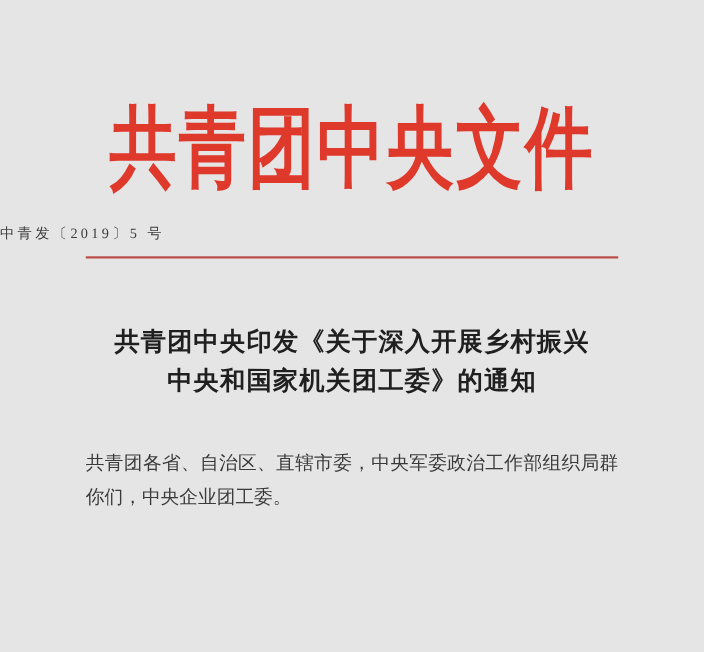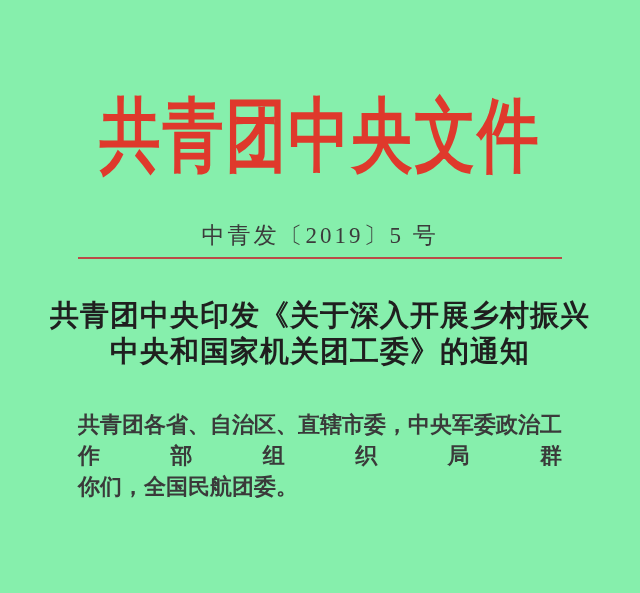--- a/index.html
+++ b/index.html
@@ -5,21 +5,21 @@
   html, body {
     margin: 0;
     padding: 0;
     background: #ffffff;
   }
   .page {
     position: relative;
     width: 640px;
     height: 593px;
     margin: 0 auto;
-    background: #86efac;
+    background: #e5e5e5;
     overflow: hidden;
     font-family: "Liberation Serif", "DejaVu Serif", serif;
   }
   
   .org-title {
     padding-top: 96px;
     text-align: center;
     line-height: 1;
     white-space: nowrap;
   }
@@ -27,51 +27,50 @@
     display: inline-block;
     font-size: 61px;
     font-weight: bold;
     color: #df392c;
     letter-spacing: 2px;
     transform: scaleY(1.32);
     transform-origin: top center;
   }
   
   .doc-number {
-    margin-top: 68px;
-    text-align: center;
-    font-size: 23px;
+    margin-top: 44px;
+    text-align: left;
+    font-size: 13px;
     color: #3b3b3b;
     letter-spacing: 3px;
     line-height: 22px;
   }
   
   .divider {
     margin: 10px 78px 0 78px;
     height: 2px;
     background: #bb4b47;
     border: none;
   }
   
   .notice-title {
-    margin-top: 38px;
+    margin-top: 58px;
     text-align: center;
     font-weight: bold;
     color: #1f1f1f;
-    font-size: 29px;
+    font-size: 23px;
     line-height: 36px;
     letter-spacing: 1px;
   }
   
   .body-text {
     margin: 40px 78px 0 78px;
-    font-size: 22px;
+    font-size: 17px;
     color: #3a3a3a;
     line-height: 31px;
-    font-weight: bold;
   }
   .body-text .line {
     text-align: left;
   }
   .body-text .line.just {
     text-align: justify;
     text-align-last: justify;
   }
   .body-text .line.indent {
     text-indent: 2.05em;
@@ -90,16 +89,16 @@
 
   <div class="divider"></div>
 
   <div class="notice-title">
     <div>共青团中央印发《关于深入开展乡村振兴</div>
     <div>中央和国家机关团工委》的通知</div>
   </div>
 
   <div class="body-text">
     <div class="line just">共青团各省、自治区、直辖市委，中央军委政治工作部组织局群</div>
-    <div class="line">你们，全国民航团委。</div>
+    <div class="line">你们，中央企业团工委。</div>
   </div>
 
 </div>
 
 </body></html>

